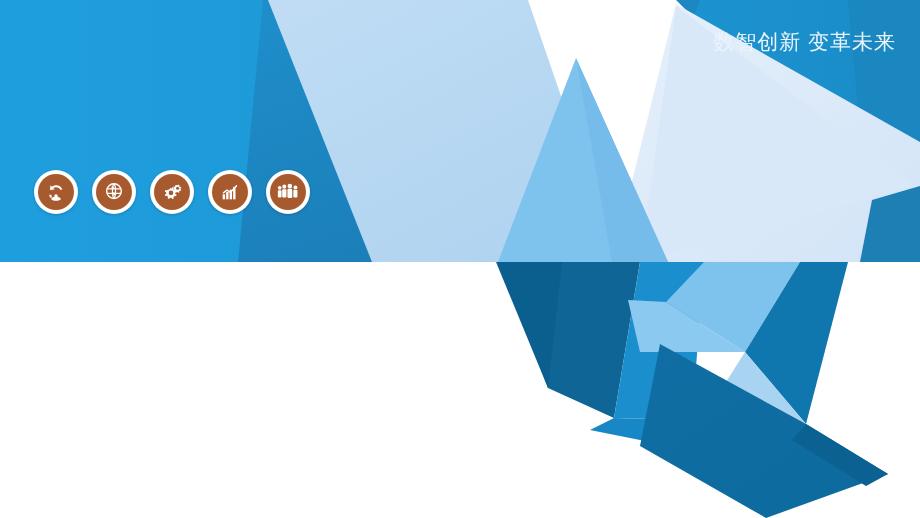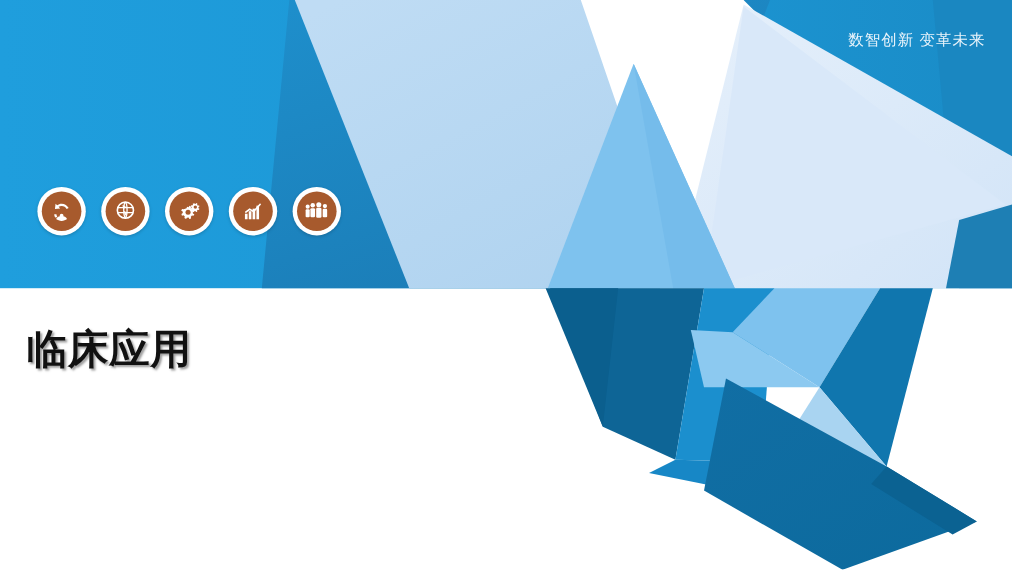--- a/index.html
+++ b/index.html
@@ -24,21 +24,21 @@
     left: 0; top: 0;
     width: 920px;
     height: 518px;
     display: block;
   }
   
   #tagline {
     position: absolute;
     right: 24px;
     top: 28px;
-    font-size: 14px;
+    font-size: 21px;
     letter-spacing: 1px;
     color: #eaf4fb;
     white-space: nowrap;
     font-family: "Liberation Sans", "DejaVu Sans", sans-serif;
   }
   
   #icon-row {
     position: absolute;
     left: 34px;
     top: 170px;
@@ -216,16 +216,15 @@
             <rect x="12.4" y="8.5" width="5.2" height="10" rx="1.3"></rect>
           <circle cx="21" cy="7" r="2.1"></circle>
             <rect x="18.8" y="9.6" width="4.4" height="8.4" rx="1.1"></rect>
         </svg>
       </div>
     </div>
 
   </div>
 
   <div id="title">
-    <span class="line">临床应用</span>
   </div>
 
 </div>
 
 </body></html>

